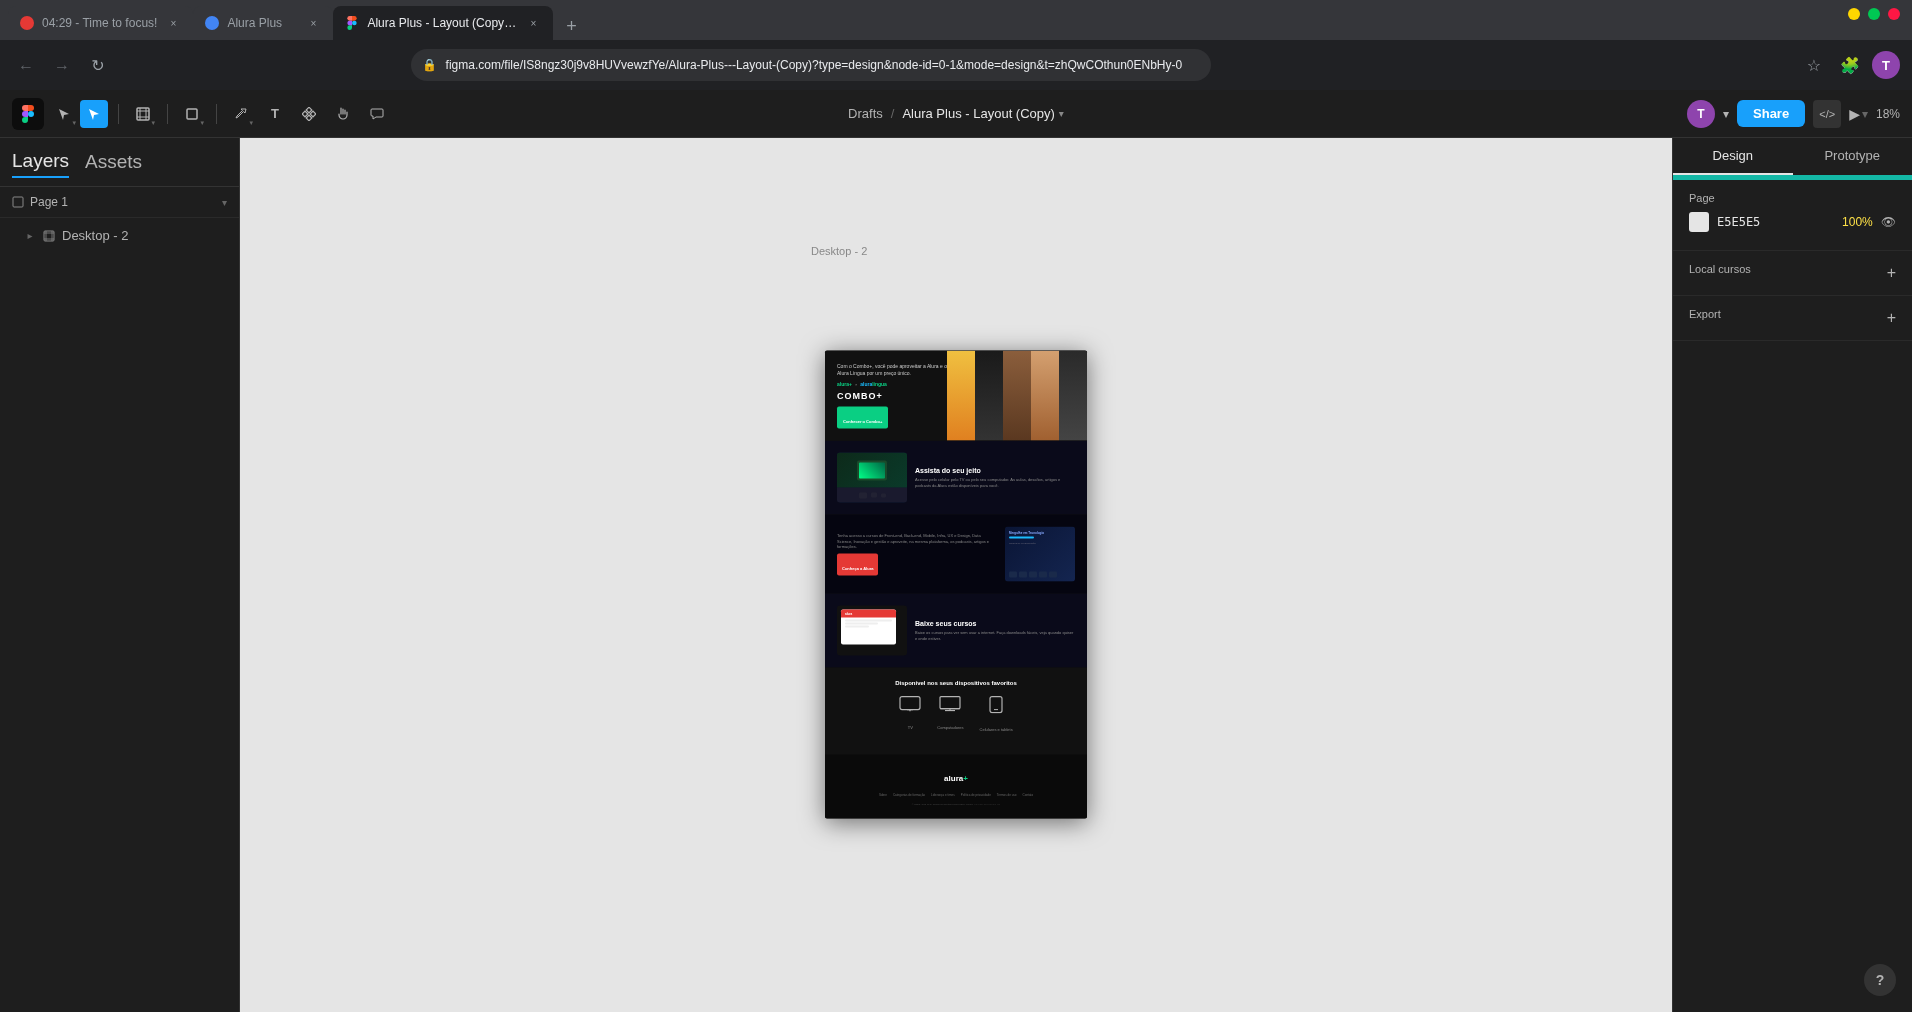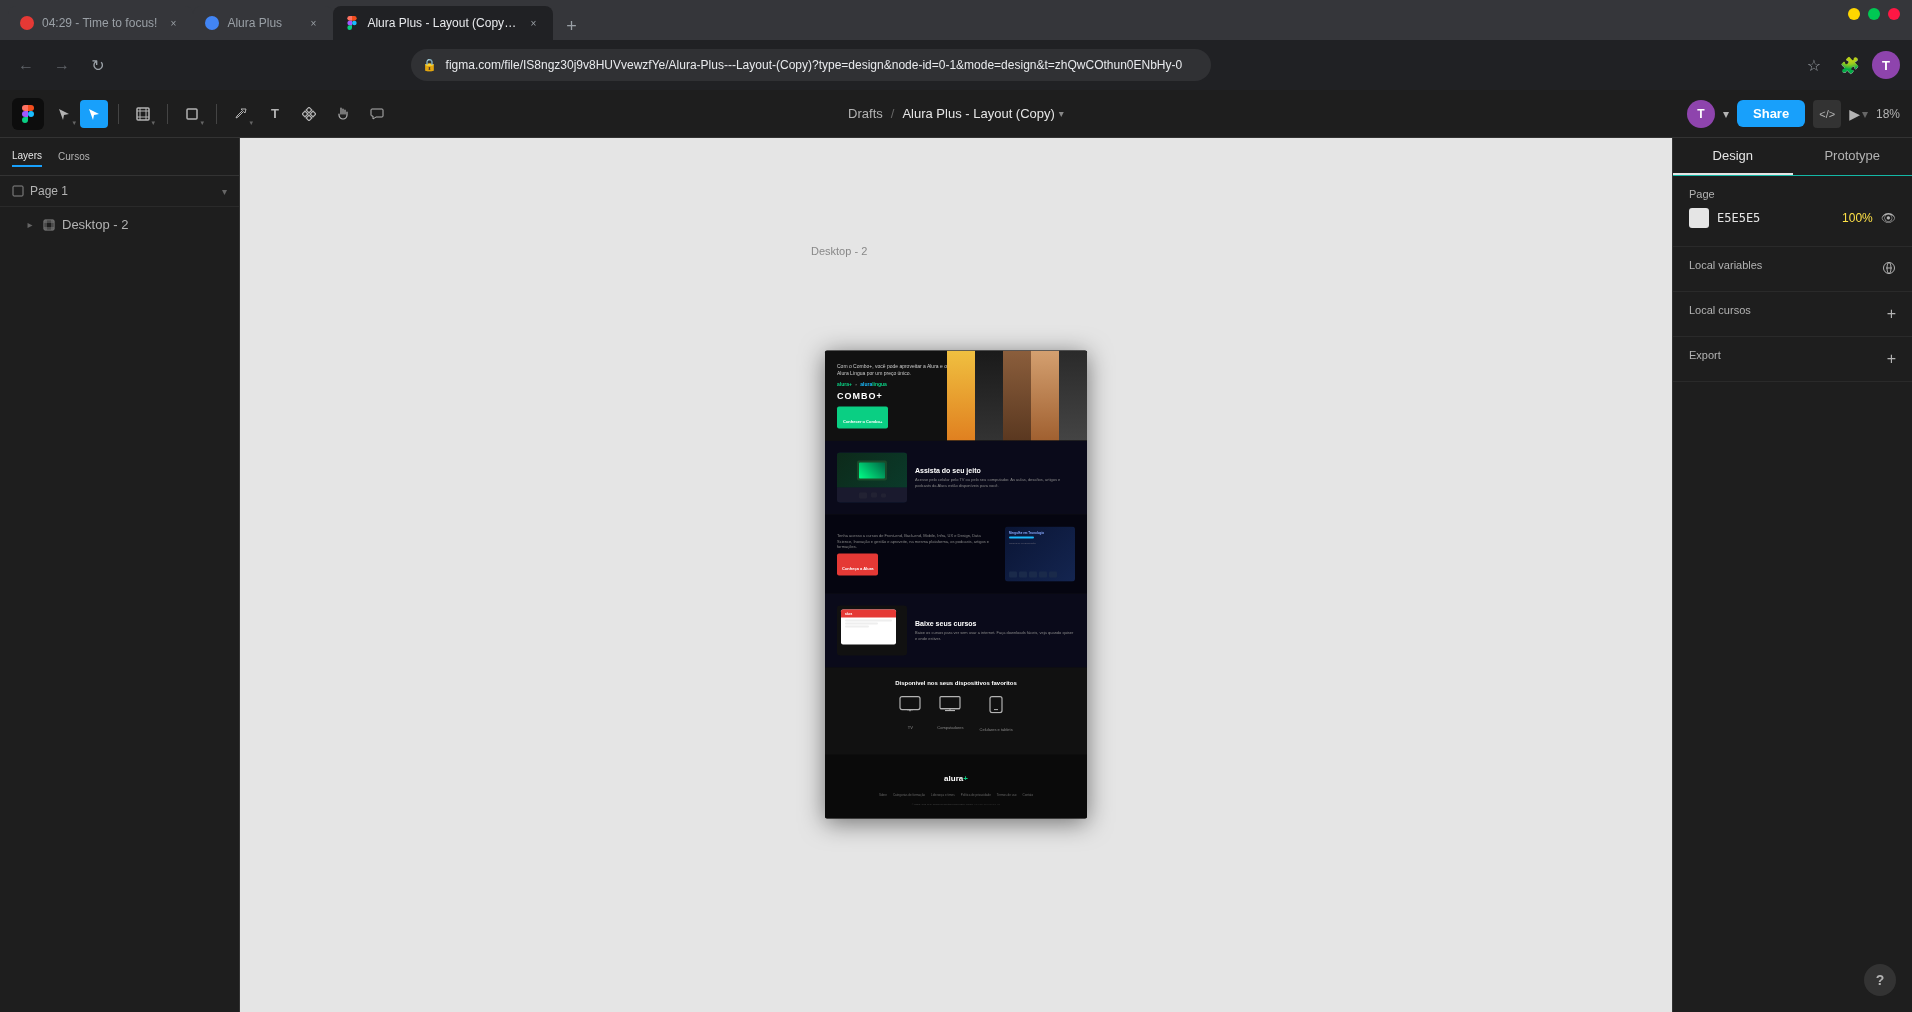--- a/index.html
+++ b/index.html
@@ -75,32 +75,32 @@
     .play-btn { display: flex; align-items: center; gap: 2px; }
     .play-icon { color: #b3b3b3; font-size: 14px; cursor: pointer; }
     .zoom-text { color: #b3b3b3; font-size: 12px; cursor: pointer; }
 
     
     .figma-main { display: flex; flex: 1; overflow: hidden; }
 
     
     .left-panel { width: 240px; background: #1e1e1e; border-right: 1px solid #333; display: flex; flex-direction: column; flex-shrink: 0; }
     .panel-tabs { display: flex; align-items: center; padding: 8px 12px; gap: 16px; border-bottom: 1px solid #333; }
-    .panel-tab { font-size: 10px; color: #b3b3b3; cursor: pointer; padding: 4px 0; }
+    .panel-tab { font-size: 19px; color: #b3b3b3; cursor: pointer; padding: 4px 0; }
     .panel-tab.active { color: #e5e5e5; border-bottom: 2px solid #18a0fb; }
     .layer-item { display: flex; align-items: center; padding: 4px 16px; gap: 6px; cursor: pointer; color: #b3b3b3; font-size: 13px; }
     .layer-icon { width: 14px; height: 14px; display: flex; align-items: center; justify-content: center; color: #888; font-size: 11px; flex-shrink: 0; }
     .layer-toggle { width: 12px; height: 12px; display: flex; align-items: center; justify-content: center; color: #666; font-size: 10px; }
 
     
     .canvas-area { flex: 1; background: #e5e5e5; position: relative; overflow: hidden; }
 
     
     .right-panel { width: 240px; background: #1e1e1e; border-left: 1px solid #333; display: flex; flex-direction: column; flex-shrink: 0; overflow-y: auto; }
-    .right-tabs { display: flex; border-bottom: 1px solid #14b8a6; }
+    .right-tabs { display: flex; border-bottom: 5px solid #14b8a6; }
     .right-tab { flex: 1; text-align: center; padding: 10px; font-size: 13px; cursor: pointer; color: #b3b3b3; }
     .right-tab.active { color: #e5e5e5; border-bottom: 2px solid #e5e5e5; }
     .section { padding: 12px 16px; border-bottom: 1px solid #2a2a2a; }
     .section-title { font-size: 11px; color: #b3b3b3; margin-bottom: 8px; font-weight: 500; }
     .section-row { display: flex; align-items: center; gap: 8px; margin-bottom: 6px; }
     .color-swatch { width: 20px; height: 20px; border-radius: 3px; flex-shrink: 0; }
     .color-hex { font-size: 12px; color: #e5e5e5; font-family: monospace; flex: 1; }
     .color-opacity { font-size: 12px; color: #fde047; width: 40px; text-align: right; }
     .eye-icon { color: #b3b3b3; font-size: 12px; cursor: pointer; }
     .section-header { display: flex; align-items: center; justify-content: space-between; }
@@ -286,21 +286,21 @@
       </div>
       <span class="zoom-text">18%</span>
     </div>
   </div>
 
   <div class="figma-main">
 
     <div class="left-panel">
       <div class="panel-tabs">
         <div class="panel-tab active">Layers</div>
-        <div class="panel-tab">Cursos</div>
+        <div class="panel-tab">Assets</div>
       </div>
 
       <div style="padding:8px 12px;display:flex;align-items:center;gap:6px;border-bottom:1px solid #2a2a2a;">
         <svg width="12" height="12" viewBox="0 0 12 12" fill="none">
           <rect x="1" y="1" width="10" height="10" rx="1" stroke="#888" stroke-width="1" fill="none"></rect>
         </svg>
         <span style="font-size:12px;color:#b3b3b3;flex:1;">Page 1</span>
         <span style="font-size:10px;color:#666;">▾</span>
       </div>
 
@@ -471,32 +471,20 @@
       <div class="section">
         <div class="section-title">Page</div>
         <div class="section-row">
           <div class="color-swatch" style="background:#E5E5E5;"></div>
           <span class="color-hex">E5E5E5</span>
           <span class="color-opacity">100%</span>
           <span class="eye-icon">👁</span>
         </div>
       </div>
 
-      <div class="section">
-        <div class="section-header">
-          <span class="section-title">Local variables</span>
-          <span class="var-icon">
-            <svg width="14" height="14" viewBox="0 0 14 14" fill="none">
-              <circle cx="7" cy="7" r="5.5" stroke="#b3b3b3" stroke-width="1"></circle>
-              <line x1="4" y1="7" x2="10" y2="7" stroke="#b3b3b3" stroke-width="1"></line>
-              <ellipse cx="7" cy="7" rx="2" ry="5.5" stroke="#b3b3b3" stroke-width="1"></ellipse>
-            </svg>
-          </span>
-        </div>
-      </div>
 
       <div class="section">
         <div class="section-header">
           <span class="section-title">Local cursos</span>
           <span class="add-btn">+</span>
         </div>
       </div>
 
       <div class="section">
         <div class="section-header">

